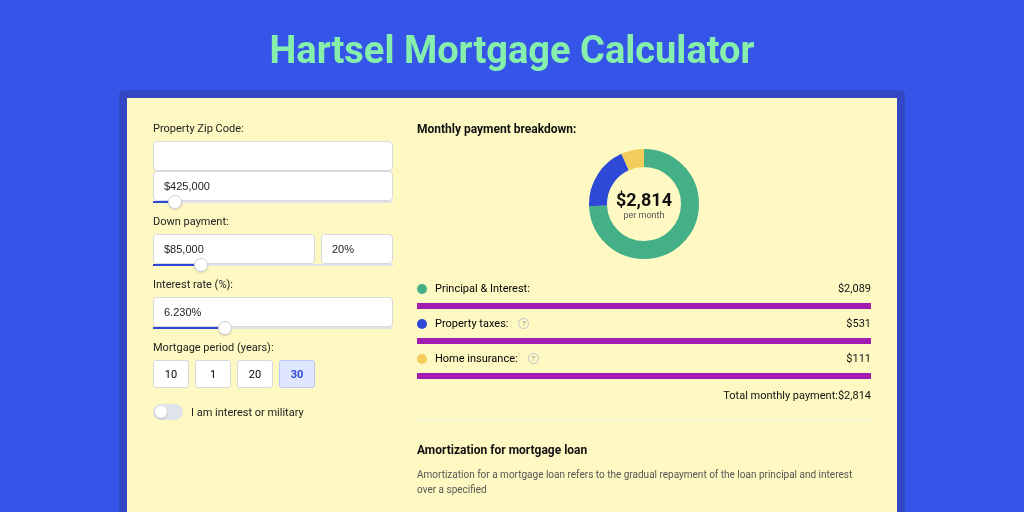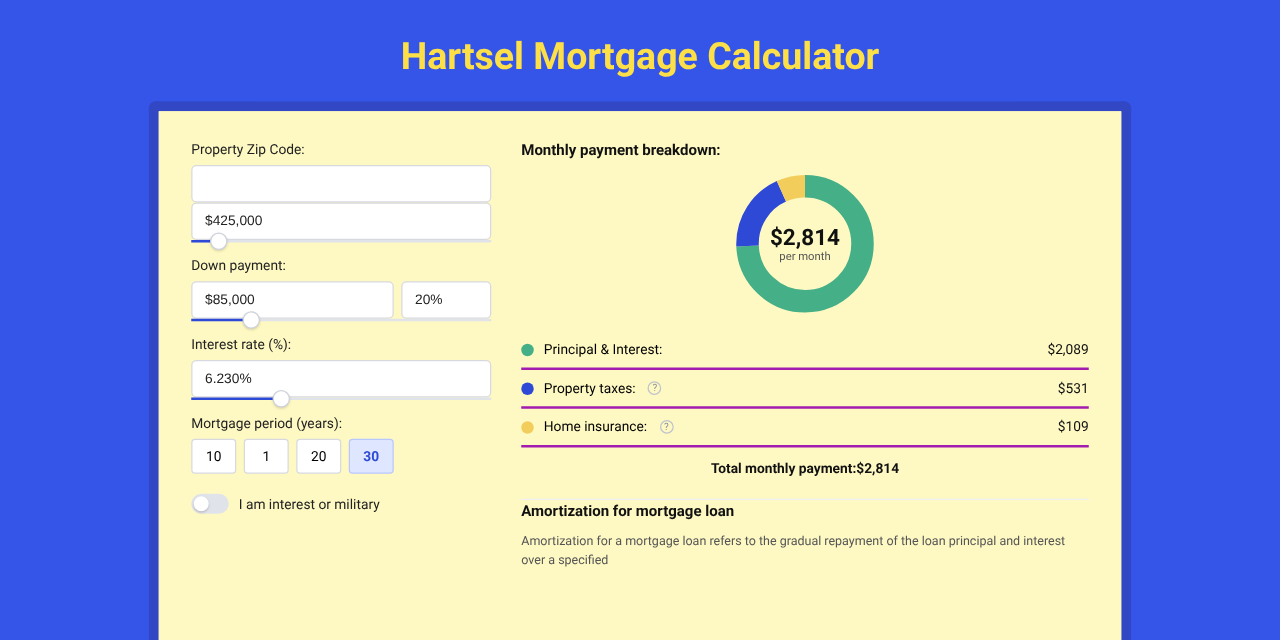--- a/index.html
+++ b/index.html
@@ -1,17 +1,17 @@
 <!DOCTYPE html>
 <html><head>
 <meta charset="utf-8">
 <style>
 *{margin:0;padding:0;box-sizing:border-box}
 body{font-family:-apple-system,BlinkMacSystemFont,"Segoe UI",Roboto,Arial,sans-serif;background:#3555e8;width:1024px;height:512px;overflow:hidden}
-.title{color:#fde047;text-align:center;font-size:30px;font-weight:700;padding:28px 0 18px}
+.title{color:#86efac;text-align:center;font-size:38px;font-weight:700;padding:28px 0 18px}
 .card{background:#fef9c3;width:786px;margin:0 auto;border-radius:6px 6px 0 0;padding:24px 26px;display:flex;gap:24px;height:480px;border:8px solid #3247c4;border-bottom:none}
 .left{width:240px;flex-shrink:0}
 .label{font-size:11px;color:#222;margin-bottom:6px;margin-top:12px}
 .left .label:first-child{margin-top:0}
 .input{width:100%;height:30px;border:1px solid #d7d9df;border-radius:4px;padding:0 10px;font-size:11px;color:#222;background:#fff}
 .row{display:flex;gap:6px}
 .row .input:first-child{flex:1}
 .row .input:last-child{width:72px}
 .slider{position:relative;width:100%;height:2px;background:#e1e3ea;margin-top:0}
 .slider-fill{position:absolute;height:2px;background:#2e49d6;left:0}
@@ -24,27 +24,27 @@
 .toggle-knob{position:absolute;width:12px;height:12px;background:#fff;border-radius:50%;top:2px;left:2px;box-shadow:0 1px 2px rgba(0,0,0,.2)}
 .toggle-label{font-size:11px;color:#222}
 .right{flex:1;min-width:0}
 .right-title{font-size:12px;font-weight:700;color:#111;margin-bottom:8px}
 .donut-wrap{display:flex;justify-content:center;margin-bottom:10px}
 .donut{position:relative;width:120px;height:120px}
 .donut svg{transform:rotate(-90deg)}
 .donut-center{position:absolute;inset:0;display:flex;flex-direction:column;align-items:center;justify-content:center}
 .donut-amount{font-size:18px;font-weight:700;color:#111}
 .donut-sub{font-size:9px;color:#555}
-.legend-row{display:flex;align-items:center;justify-content:space-between;padding:8px 0;border-bottom:2px solid #a21caf;font-size:11px}
+.legend-row{display:flex;align-items:center;justify-content:space-between;padding:8px 0;border-bottom:6px solid #a21caf;font-size:11px}
 .legend-left{display:flex;align-items:center;gap:8px}
 .dot{width:10px;height:10px;border-radius:50%}
 .info{width:11px;height:11px;border:1px solid #bfc3cc;border-radius:50%;font-size:8px;color:#8a8e99;display:flex;align-items:center;justify-content:center;margin-left:2px}
 .legend-amount{color:#111}
-.total-row{display:flex;justify-content:center;padding:10px 0 6px;font-size:11px;font-weight:700;color:#111}
-.section{border-top:1px solid #eef0f4;margin-top:12px;padding-top:2px}
+.total-row{display:flex;justify-content:flex-end;padding:10px 0 6px;font-size:11px;font-weight:400;color:#111}
+.section{border-top:1px solid #eef0f4;margin-top:12px;padding-top:22px}
 .section h3{font-size:12px;font-weight:700;color:#111;margin-bottom:10px}
 .section p{font-size:10px;color:#555;line-height:1.5}
 </style>
 </head>
 <body>
 
 <div class="title">Hartsel Mortgage Calculator</div>
 <div class="card">
   <div class="left">
     <div class="label">Property Zip Code:</div>
@@ -119,21 +119,21 @@
             <span class="info">?</span>
           </div>
           <span class="legend-amount">$531</span>
         </div>
         <div class="legend-row">
           <div class="legend-left">
             <span class="dot" style="background: rgb(243, 205, 91);"></span>
             <span>Home insurance:</span>
             <span class="info">?</span>
           </div>
-          <span class="legend-amount">$109</span>
+          <span class="legend-amount">$111</span>
         </div>
       </div>
     <div class="total-row">
       <span>Total monthly payment:</span>
       <span>$2,814</span>
     </div>
     <div class="section">
       <h3>Amortization for mortgage loan</h3>
       <p>Amortization for a mortgage loan refers to the gradual repayment of the loan principal and interest over a specified</p>
     </div>

